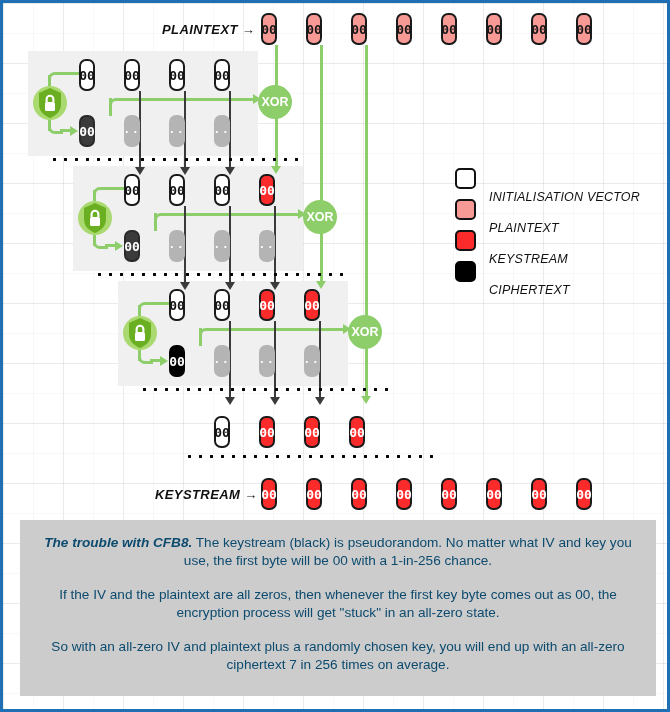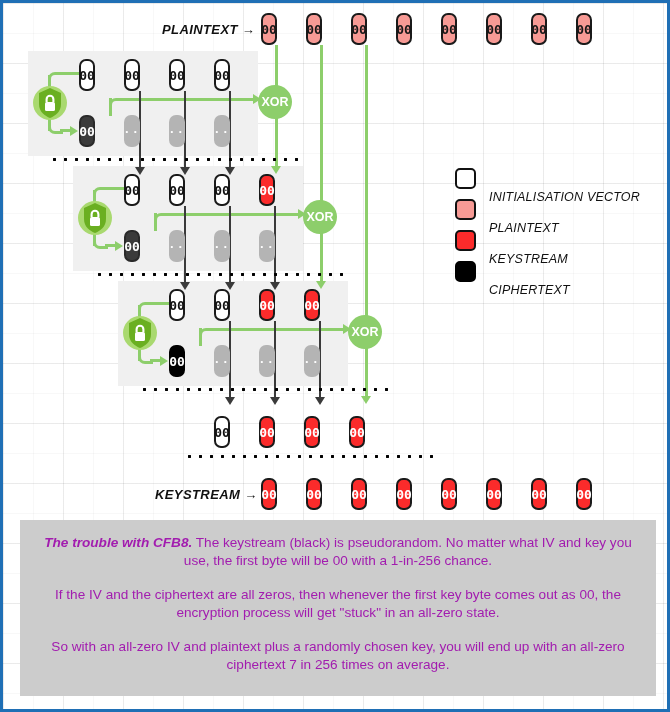--- a/index.html
+++ b/index.html
@@ -136,21 +136,21 @@
 
   
   #note{
     position:absolute;left:17px;top:517px;width:636px;height:176px;
     background:#cccccc;
     box-sizing:border-box;
     padding:14px 16px 0 16px;
     text-align:center;
     z-index:9;
   }
-  #note p{margin:0 0 15px 0;font-size:13.6px;line-height:1.36;color:#a21caf;}
+  #note p{margin:0 0 15px 0;font-size:13.6px;line-height:1.36;color:#0c4a6e;}
   #note p:last-child{margin-bottom:0;}
   #note b{font-weight:700;font-style:italic;}
 </style>
 </head>
 <body>
 
 <div id="stage">
 
   <div class="rowlabel" style="left:159px;top:19px;">PLAINTEXT  →</div>
 
@@ -357,17 +357,17 @@
       <div class="leg-label">KEYSTREAM</div>
     </div>
     <div class="leg-row">
       <div class="leg-swatch keystream"></div>
       <div class="leg-label">CIPHERTEXT</div>
     </div>
   </div>
 
   <div id="note">
     <p><b>The trouble with CFB8.</b><span> The keystream (black) is pseudorandom. No matter what IV and key you use,  the first byte will be 00 with a 1-in-256 chance.</span></p>
-    <p>If the IV and the ciphertext are all zeros,  then whenever the first key byte comes out as 00, the encryption process will get "stuck" in an all-zero state.</p>
+    <p>If the IV and the plaintext are all zeros,  then whenever the first key byte comes out as 00, the encryption process will get "stuck" in an all-zero state.</p>
     <p>So with an all-zero IV and plaintext plus a randomly chosen key, you will end up with an all-zero ciphertext 7 in 256 times on average.</p>
   </div>
 
 </div>
 
 </body></html>

